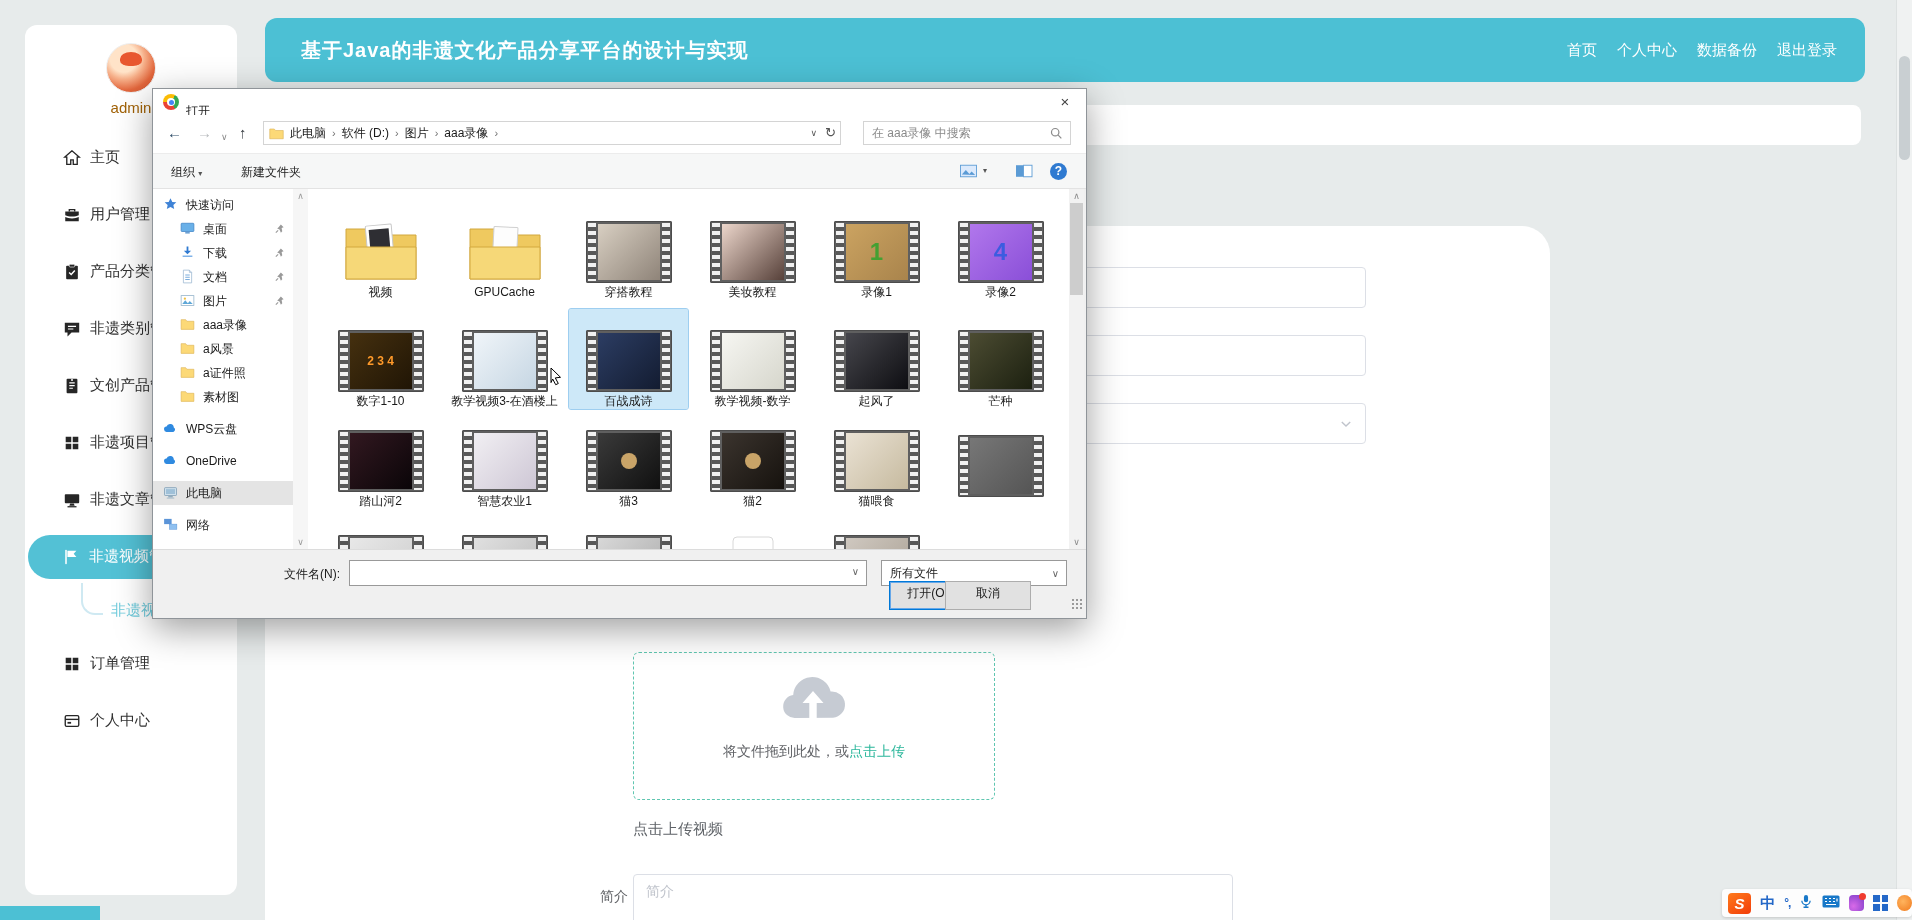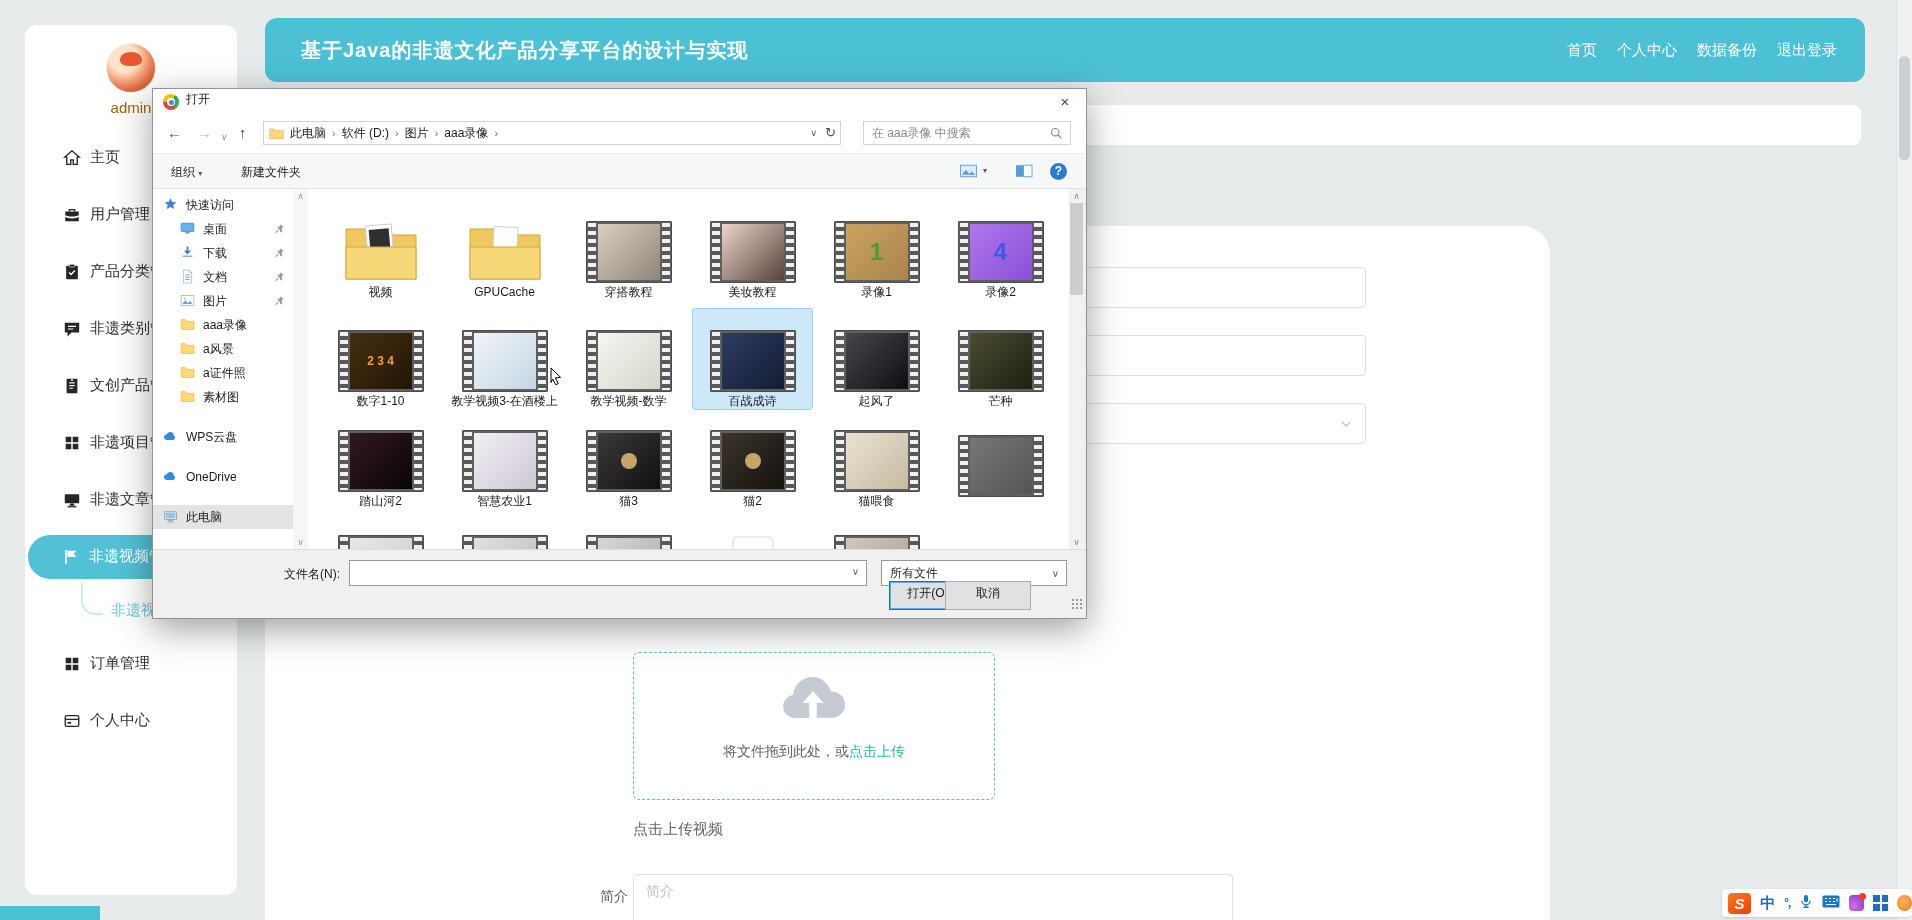--- a/index.html
+++ b/index.html
@@ -56,21 +56,21 @@
   .teal-strip{left:0;top:906px;width:100px;height:14px;}
 
   
   .dialog{left:152px;top:88px;width:933px;height:529px;background:#f0f0f0;border:1px solid #8f9499;
           box-shadow:0 10px 34px rgba(0,0,0,.38);font-size:12px;color:#1a1a1a;}
   .dlg-title{position:absolute;left:0;top:0;width:100%;height:26px;background:#fff;}
   .chrome{position:absolute;left:10px;top:5px;width:16px;height:16px;border-radius:50%;
           background:conic-gradient(from -210deg,#ea4335 0 120deg,#fbbc05 0 240deg,#34a853 0 360deg);}
   .chrome:before{content:"";position:absolute;left:4px;top:4px;width:8px;height:8px;border-radius:50%;background:#fff;}
   .chrome:after{content:"";position:absolute;left:5.5px;top:5.5px;width:5px;height:5px;border-radius:50%;background:#4285f4;}
-  .dlg-title .t{position:absolute;left:33px;top:2px;font-size:12px;text-align:center;}
+  .dlg-title .t{position:absolute;left:33px;top:14px;font-size:12px;text-align:center;}
   .dlg-close{position:absolute;right:0;top:0;width:42px;height:26px;text-align:center;line-height:25px;
              font-size:15px;color:#444;cursor:pointer;}
   .addr-row{position:absolute;left:0;top:26px;width:100%;height:38px;background:#fff;}
   .nav-arrow{position:absolute;top:9px;font-size:15px;color:#3a3f44;cursor:pointer;line-height:18px;}
   .crumb-box{position:absolute;left:110px;top:6px;width:578px;height:24px;background:#fff;border:1px solid #d4d4d4;
              box-sizing:border-box;display:flex;align-items:center;}
   .crumb-box .seg{margin:0 2px 0 6px;cursor:pointer;white-space:nowrap;}
   .crumb-box .sep{color:#707070;font-size:11px;margin-left:4px;}
   .crumb-right{position:absolute;right:4px;top:3px;display:flex;gap:8px;align-items:center;color:#555;}
   .search-box{position:absolute;left:710px;top:6px;width:208px;height:24px;background:#fff;border:1px solid #d4d4d4;
@@ -80,21 +80,21 @@
             border-top:1px solid #ececec;border-bottom:1px solid #e3e3e3;box-sizing:border-box;}
   .tool-btn{position:absolute;top:10px;font-size:12px;color:#1a1a1a;cursor:pointer;}
   .dlg-body{position:absolute;left:0;top:100px;width:931px;height:360px;background:#fff;overflow:hidden;}
 
   
   .pane{position:absolute;left:0;top:0;width:140px;height:360px;padding-top:4px;box-sizing:border-box;}
   .p-row{height:24px;display:flex;align-items:center;cursor:pointer;position:relative;}
   .p-row .ic{width:16px;height:16px;margin-right:7px;flex:0 0 16px;}
   .p-row.l0{padding-left:10px;}
   .p-row.l1{padding-left:27px;}
-  .p-row.gap{margin-top:16px;}
+  .p-row.gap{margin-top:8px;}
   .p-row.sel{background:#e4e4e4;}
   .p-row .pin{position:absolute;right:8px;top:6px;}
   .pane-scroll{position:absolute;left:140px;top:0;width:15px;height:360px;background:#f6f6f6;color:#9a9a9a;
                font-size:9px;text-align:center;}
   .pane-scroll .up{position:absolute;top:2px;left:0;width:100%;}
   .pane-scroll .dn{position:absolute;bottom:2px;left:0;width:100%;}
 
   
   .grid{position:absolute;left:158px;top:0;width:758px;height:360px;display:grid;
         grid-template-columns:repeat(6,119px);grid-template-rows:114px 100px 100px 100px;
@@ -525,35 +525,35 @@
             <div class="lbl">数字1-10</div>
           </div>
           <div class="cell">
             <div class="th">
               <div class="film">
                 <div class="inner" style="background:linear-gradient(135deg,#f0f5f9,#c6d6e3)"></div>
               </div>
             </div>
             <div class="lbl">教学视频3-在酒楼上</div>
           </div>
+          <div class="cell sel" style="background: rgb(205, 232, 248);">
+            <div class="th">
+              <div class="film">
+                <div class="inner" style="background:linear-gradient(135deg,#2c3d63,#131c31)"></div>
+              </div>
+            </div>
+            <div class="lbl">百战成诗</div>
+          </div>
           <div class="cell">
             <div class="th">
               <div class="film">
                 <div class="inner" style="background:linear-gradient(135deg,#f6f6f2,#d6d6cc)"></div>
               </div>
             </div>
             <div class="lbl">教学视频-数学</div>
-          </div>
-          <div class="cell sel" style="background: rgb(205, 232, 248);">
-            <div class="th">
-              <div class="film">
-                <div class="inner" style="background:linear-gradient(135deg,#2c3d63,#131c31)"></div>
-              </div>
-            </div>
-            <div class="lbl">百战成诗</div>
           </div>
           <div class="cell">
             <div class="th">
               <div class="film">
                 <div class="inner" style="background:linear-gradient(135deg,#46464c,#0e0e12)"></div>
               </div>
             </div>
             <div class="lbl">起风了</div>
           </div>
           <div class="cell">

